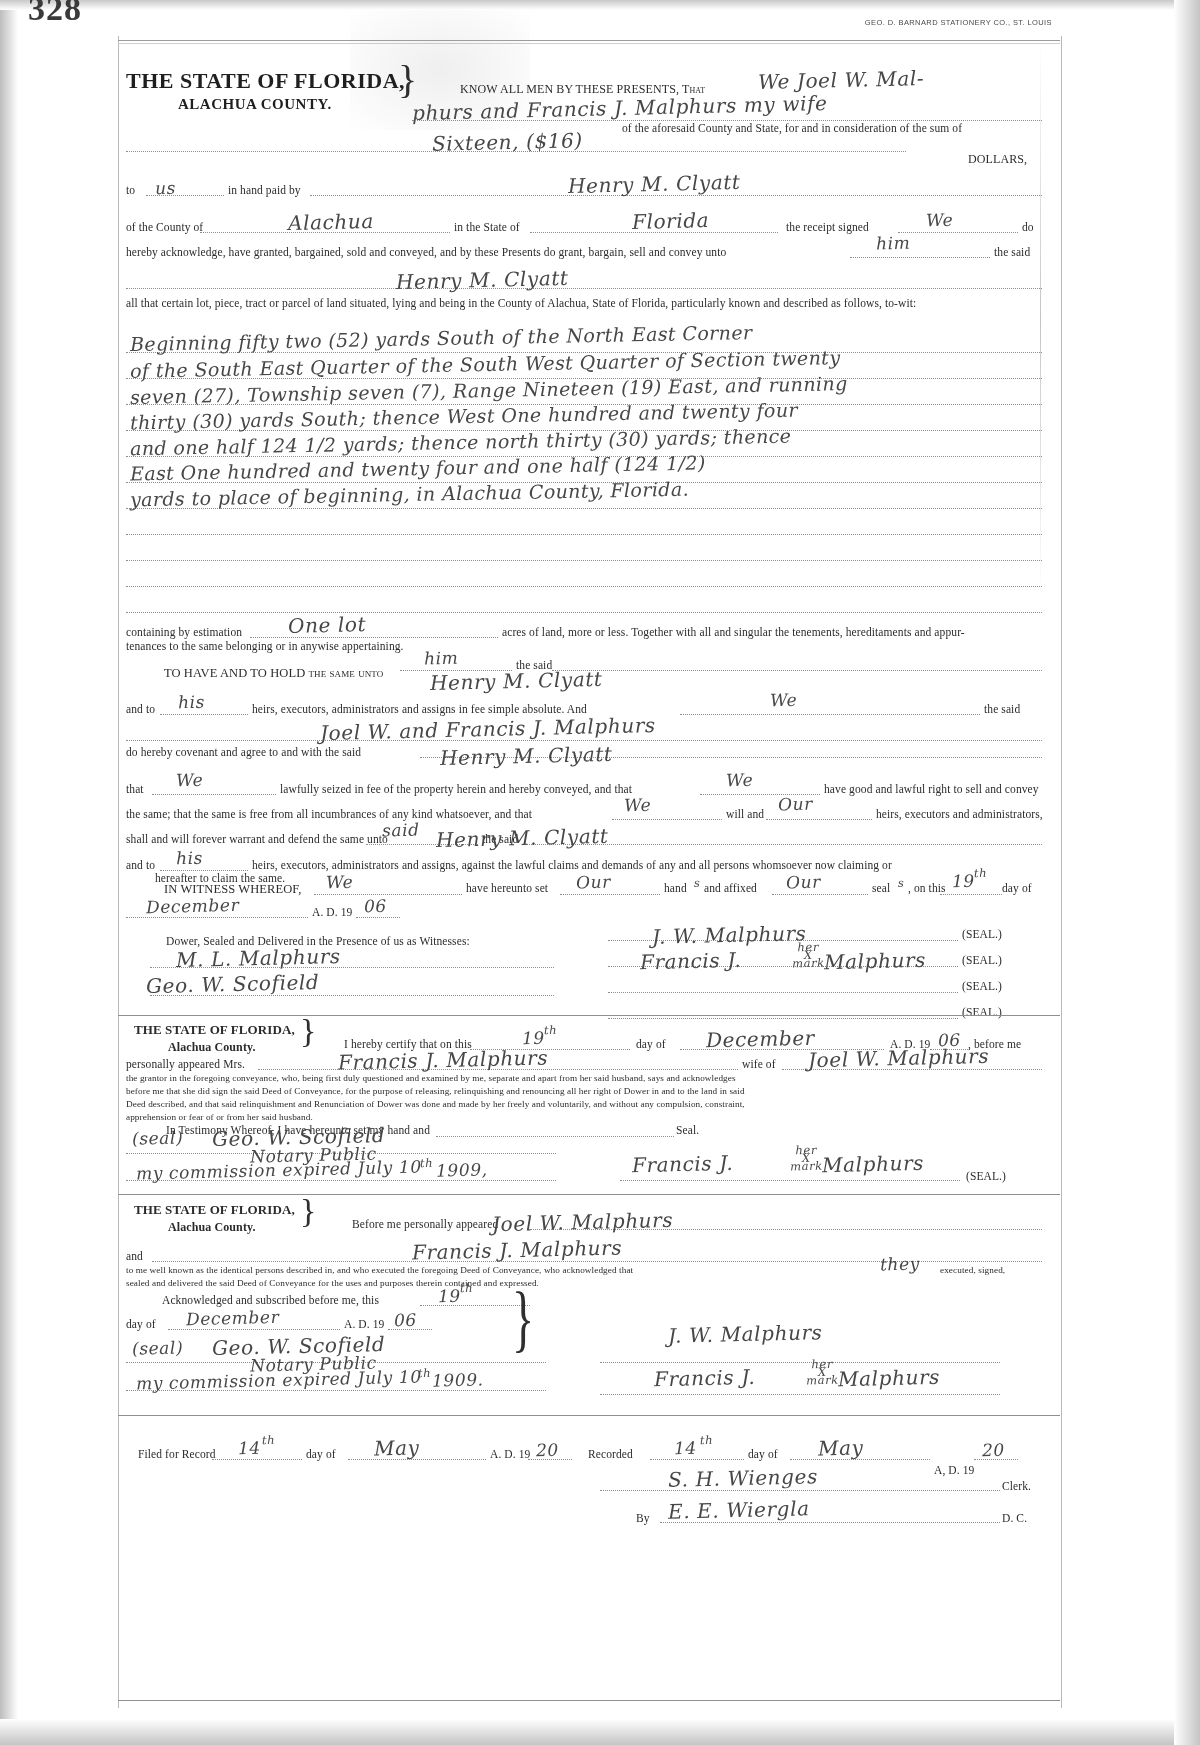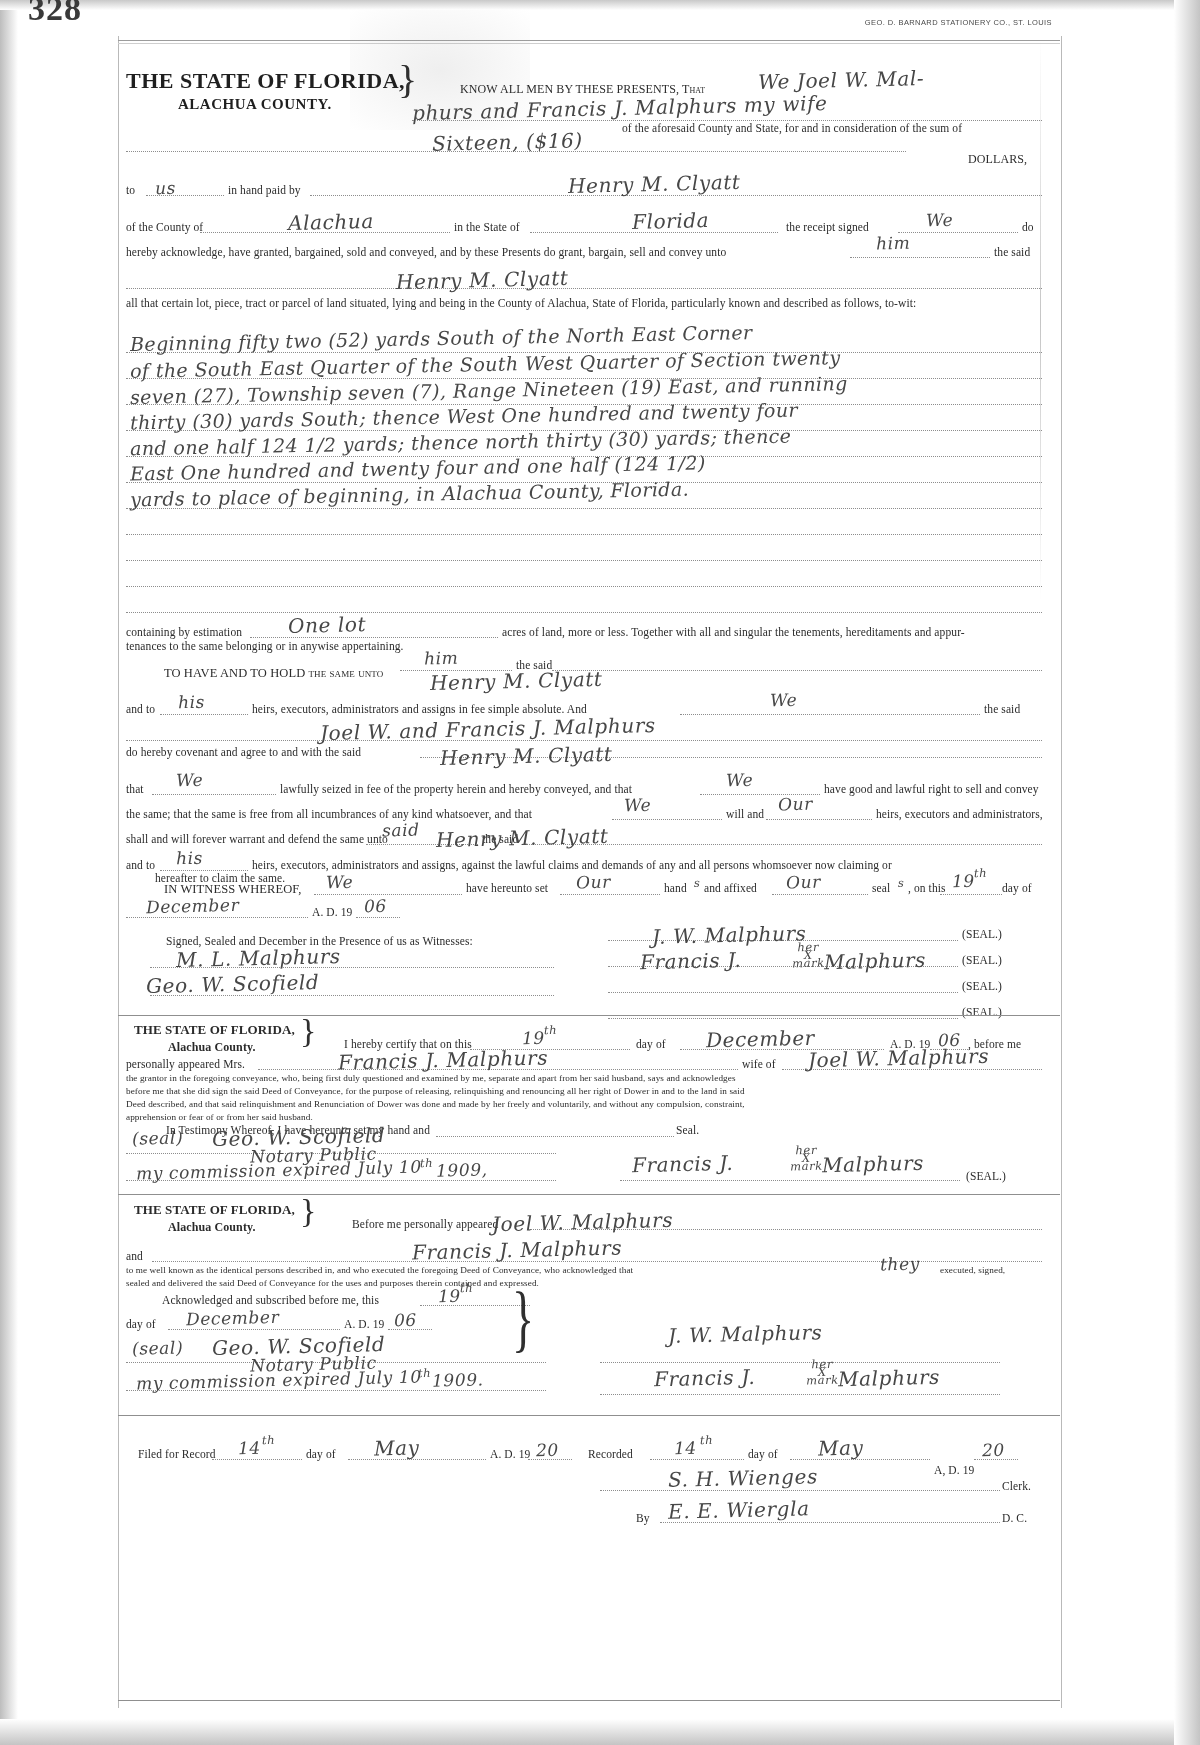--- a/index.html
+++ b/index.html
@@ -329,21 +329,21 @@
   <div class="line" style="left:608px; top:1018px; width:350px;"></div>
   <div class="pr" style="left:962px; top:1006px;">(SEAL.)</div>
 
   <div class="hw lg" style="left:652px; top:923px;">J. W. Malphurs</div>
   <div class="hw lg" style="left:640px; top:949px;">Francis J.</div>
   <div class="hw xs" style="left:792px; top:943px; line-height:8px; white-space:pre; text-align:center;">her
 X
 mark</div>
   <div class="hw lg" style="left:824px; top:949px;">Malphurs</div>
 
-  <div class="pr" style="left:166px; top:935px;">Signed, Sealed and December in the Presence of us as Witnesses:</div>
+  <div class="pr" style="left:166px; top:935px;">Dower, Sealed and Delivered in the Presence of us as Witnesses:</div>
   <div class="line" style="left:150px; top:967px; width:404px;"></div>
   <div class="hw lg" style="left:176px; top:946px;">M. L. Malphurs</div>
   <div class="line" style="left:150px; top:995px; width:404px;"></div>
   <div class="hw lg" style="left:146px; top:972px;">Geo. W. Scofield</div>
 
   <div class="hr" style="left:118px; top:1015px; width:942px;"></div>
 
   <div class="pr bold" style="left:134px; top:1022px; font-size:13px;">THE STATE OF FLORIDA,</div>
   <div class="pr bold" style="left:168px; top:1040px; font-size:12px;">Alachua County.</div>
   <div class="brace" style="left:300px; top:1012px; font-size:34px;">}</div>

